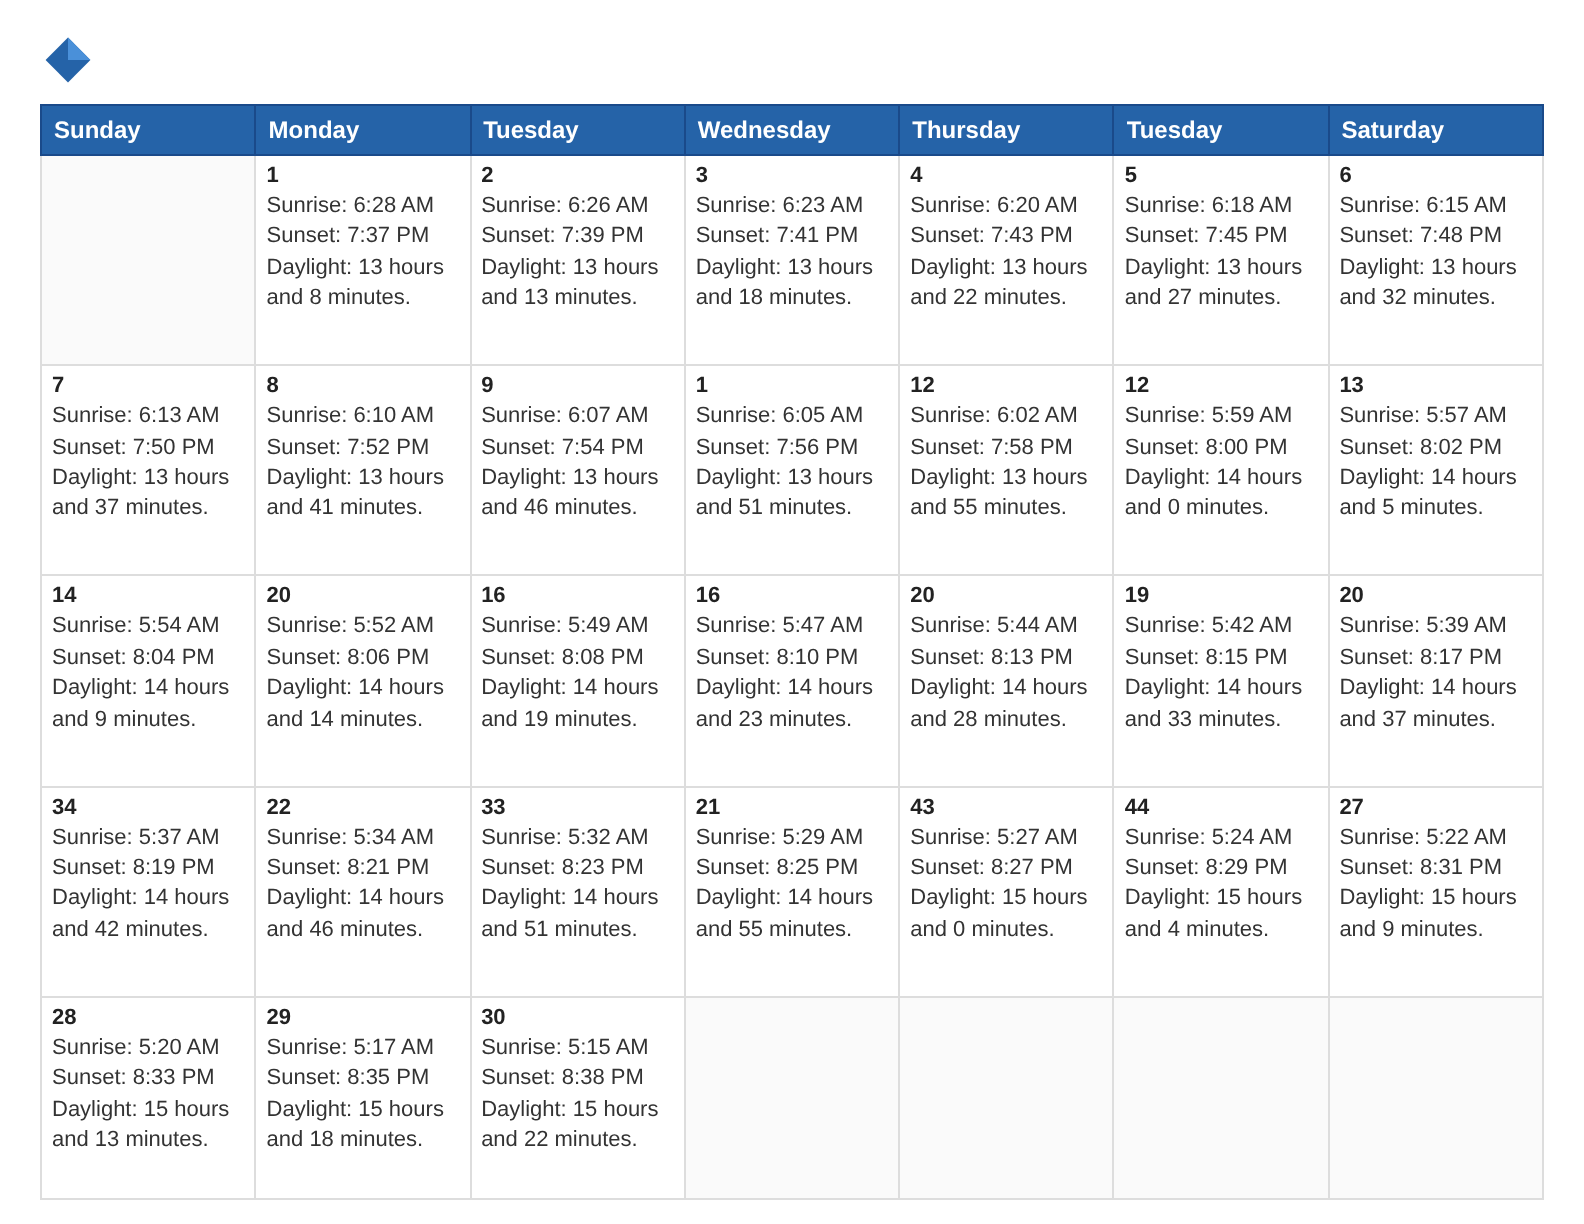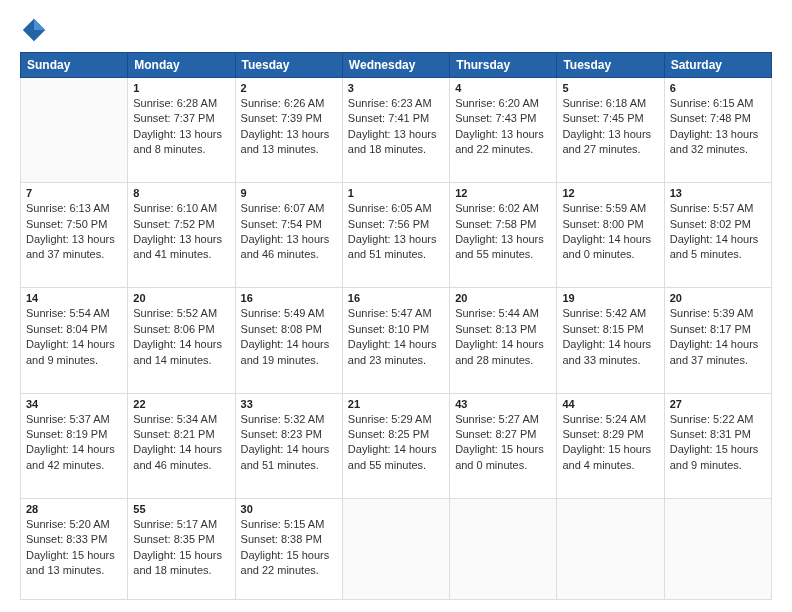--- a/index.html
+++ b/index.html
@@ -254,21 +254,21 @@
               <span class="day-num">27</span>
               <div class="day-info">Sunrise: 5:22 AM<br>Sunset: 8:31 PM<br>Daylight: 15 hours<br>and 9 minutes.</div>
             </td>
           </tr>
           <tr>
             <td>
               <span class="day-num">28</span>
               <div class="day-info">Sunrise: 5:20 AM<br>Sunset: 8:33 PM<br>Daylight: 15 hours<br>and 13 minutes.</div>
             </td>
             <td>
-              <span class="day-num">55</span>
+              <span class="day-num">29</span>
               <div class="day-info">Sunrise: 5:17 AM<br>Sunset: 8:35 PM<br>Daylight: 15 hours<br>and 18 minutes.</div>
             </td>
             <td>
               <span class="day-num">30</span>
               <div class="day-info">Sunrise: 5:15 AM<br>Sunset: 8:38 PM<br>Daylight: 15 hours<br>and 22 minutes.</div>
             </td>
             <td class="empty"></td>
             <td class="empty"></td>
             <td class="empty"></td>
             <td class="empty"></td>

